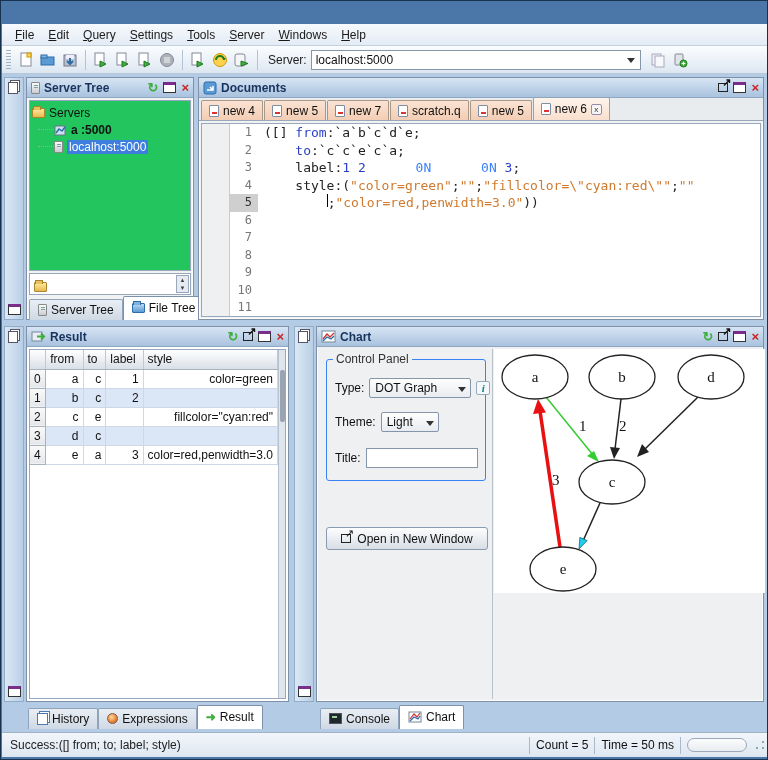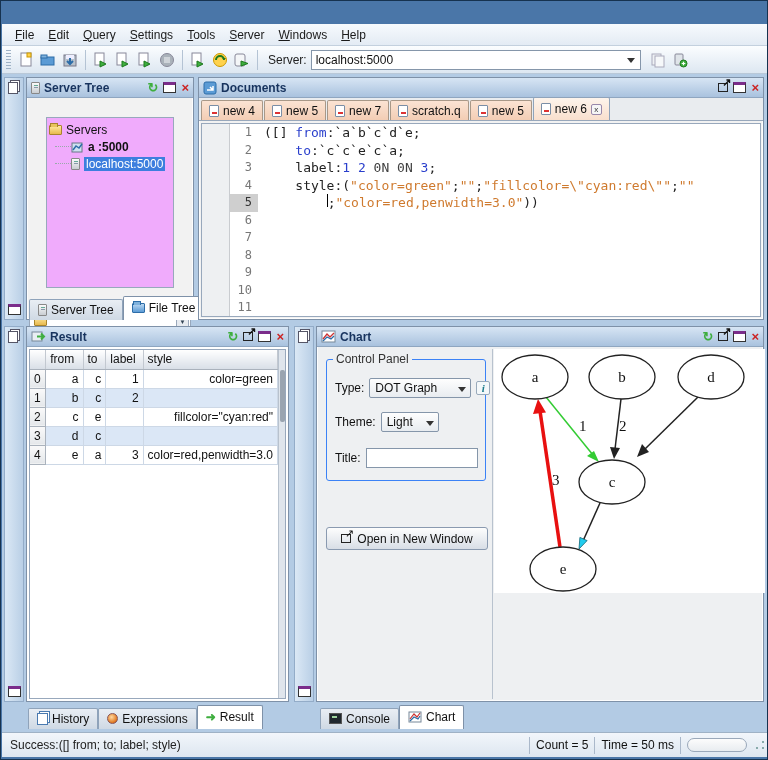--- a/index.html
+++ b/index.html
@@ -63,21 +63,21 @@
   .page-ic { width:10px; height:12px; background:#fff; border:1px solid #7a8ea6; position:relative; border-radius:1px; }
   .page-ic::after { content:""; position:absolute; left:2px; bottom:2px; width:5px; height:2px; background:#d33; }
   .folder-ic { width:13px; height:10px; background:linear-gradient(#ffe9a0,#e8b94d); border:1px solid #a8842c; border-radius:1px; position:relative; }
   .folder-ic::before { content:""; position:absolute; top:-3px; left:0; width:6px; height:3px; background:#e8c35d; border:1px solid #a8842c; border-bottom:none; }
   .folder-ic.blue { background:linear-gradient(#bcd8f2,#5b9bd5); border-color:#2d6da8; }
   .folder-ic.blue::before { background:#7fb2dd; border-color:#2d6da8; }
   .server-ic { width:9px; height:12px; background:linear-gradient(#fafafa,#c9cdd2); border:1px solid #888; border-radius:1px; position:relative; }
   .server-ic::after { content:""; position:absolute; left:2px; top:2px; width:4px; height:1px; background:#6a9; box-shadow:0 2px 0 #89a; }
 
   
-  .tree-body { background:#f0abfc; border:1px solid #98a8bc; margin:19px; height:171px; padding:3px 2px; overflow:hidden; }
+  .tree-body { background:#22c55e; border:1px solid #98a8bc; margin:2px; height:171px; padding:3px 2px; overflow:hidden; }
   .tree-row { display:flex; align-items:center; height:17px; white-space:nowrap; }
   .tree-row .lbl { margin-left:4px; }
   .tree-row.selected .lbl { background:#3d7ede; color:#fff; padding:0 2px; }
   .tree-indent { width:16px; height:1px; border-top:1px dotted #9aa; margin-left:6px; }
   .mini-files { background:#fff; border:1px solid #98a8bc; margin:0 2px; height:22px; position:relative; display:flex; align-items:flex-end; padding:2px 4px; overflow:hidden; }
   .spinner { position:absolute; right:1px; top:1px; width:13px; height:18px; background:#e7ebf0; border:1px solid #9aa8ba; font-size:6px; color:#345; display:flex; flex-direction:column; align-items:center; justify-content:space-around; }
 
   .side-tabs { position:absolute; display:flex; align-items:flex-end; height:24px; }
   .side-tab { display:flex; align-items:center; gap:4px; padding:3px 8px 4px; border:1px solid #8fa3ba; border-bottom:none;
     background:linear-gradient(#e9eef4,#cfd9e4); height:21px; border-radius:2px 2px 0 0; white-space:nowrap; }
@@ -91,21 +91,21 @@
   .tab-close { width:11px; height:11px; border:1px solid #98a; background:#f6f6f6; font-size:8px; line-height:9px; text-align:center; color:#333; border-radius:2px; }
 
   .editor { position:absolute; left:2px; top:45px; right:2px; bottom:2px; background:#fff; border:1px solid #98a8bc; overflow:hidden; display:flex; }
   .gutter { width:28px; background:#eef0f2; border-right:1px solid #c9ccd0; }
   .codearea { flex:1; }
   .code-line { display:flex; height:17.5px; font-family:"DejaVu Sans Mono", monospace; font-size:13px; line-height:17.5px; }
   .code-line .ln { width:28px; margin-left:-29px; text-align:right; padding-right:6px; color:#777; font-family:"DejaVu Sans Mono", monospace; font-size:12px; }
   .code-line .ln.cur { background:#cfcfcf; color:#333; }
   .code-line .src { white-space:pre; padding-left:6px; }
   .codewrap { padding-left:29px; }
-  .tk-p { color:#222; } .tk-k { color:#2a3fcc; } .tk-n { color:#2a3fcc; } .tk-na { color:#404040; } .tk-s { color:#cf7a2e; }
+  .tk-p { color:#222; } .tk-k { color:#2a3fcc; } .tk-n { color:#2a3fcc; } .tk-na { color:#3b82f6;margin-left:42px; } .tk-s { color:#cf7a2e; }
   .tk-cur { display:inline-block; width:0; border-left:1px solid #000; height:13px; }
 
   
   .result-table-wrap { position:absolute; left:2px; top:22px; right:2px; bottom:2px; background:#fff; border:1px solid #98a8bc; overflow:hidden; }
   table.rt { border-collapse:collapse; width:calc(100% - 7px); font-size:12px; }
   table.rt th { background:linear-gradient(#ffffff,#d9dfe7); border-right:1px solid #c2c8d0; border-bottom:1px solid #aab2bc;
     font-weight:normal; text-align:left; padding:2px 4px; height:19px; }
   table.rt td { border-right:1px solid #cdd8e6; border-bottom:1px solid #cdd8e6; padding:2px 4px; height:19px; text-align:right; }
   table.rt td.idx { background:linear-gradient(#fafafa,#e4e7ea); border-right:1px solid #aab2bc; border-bottom:1px solid #aab2bc; text-align:left; }
   table.rt tr.alt td:not(.idx) { background:#dbe7f6; }

